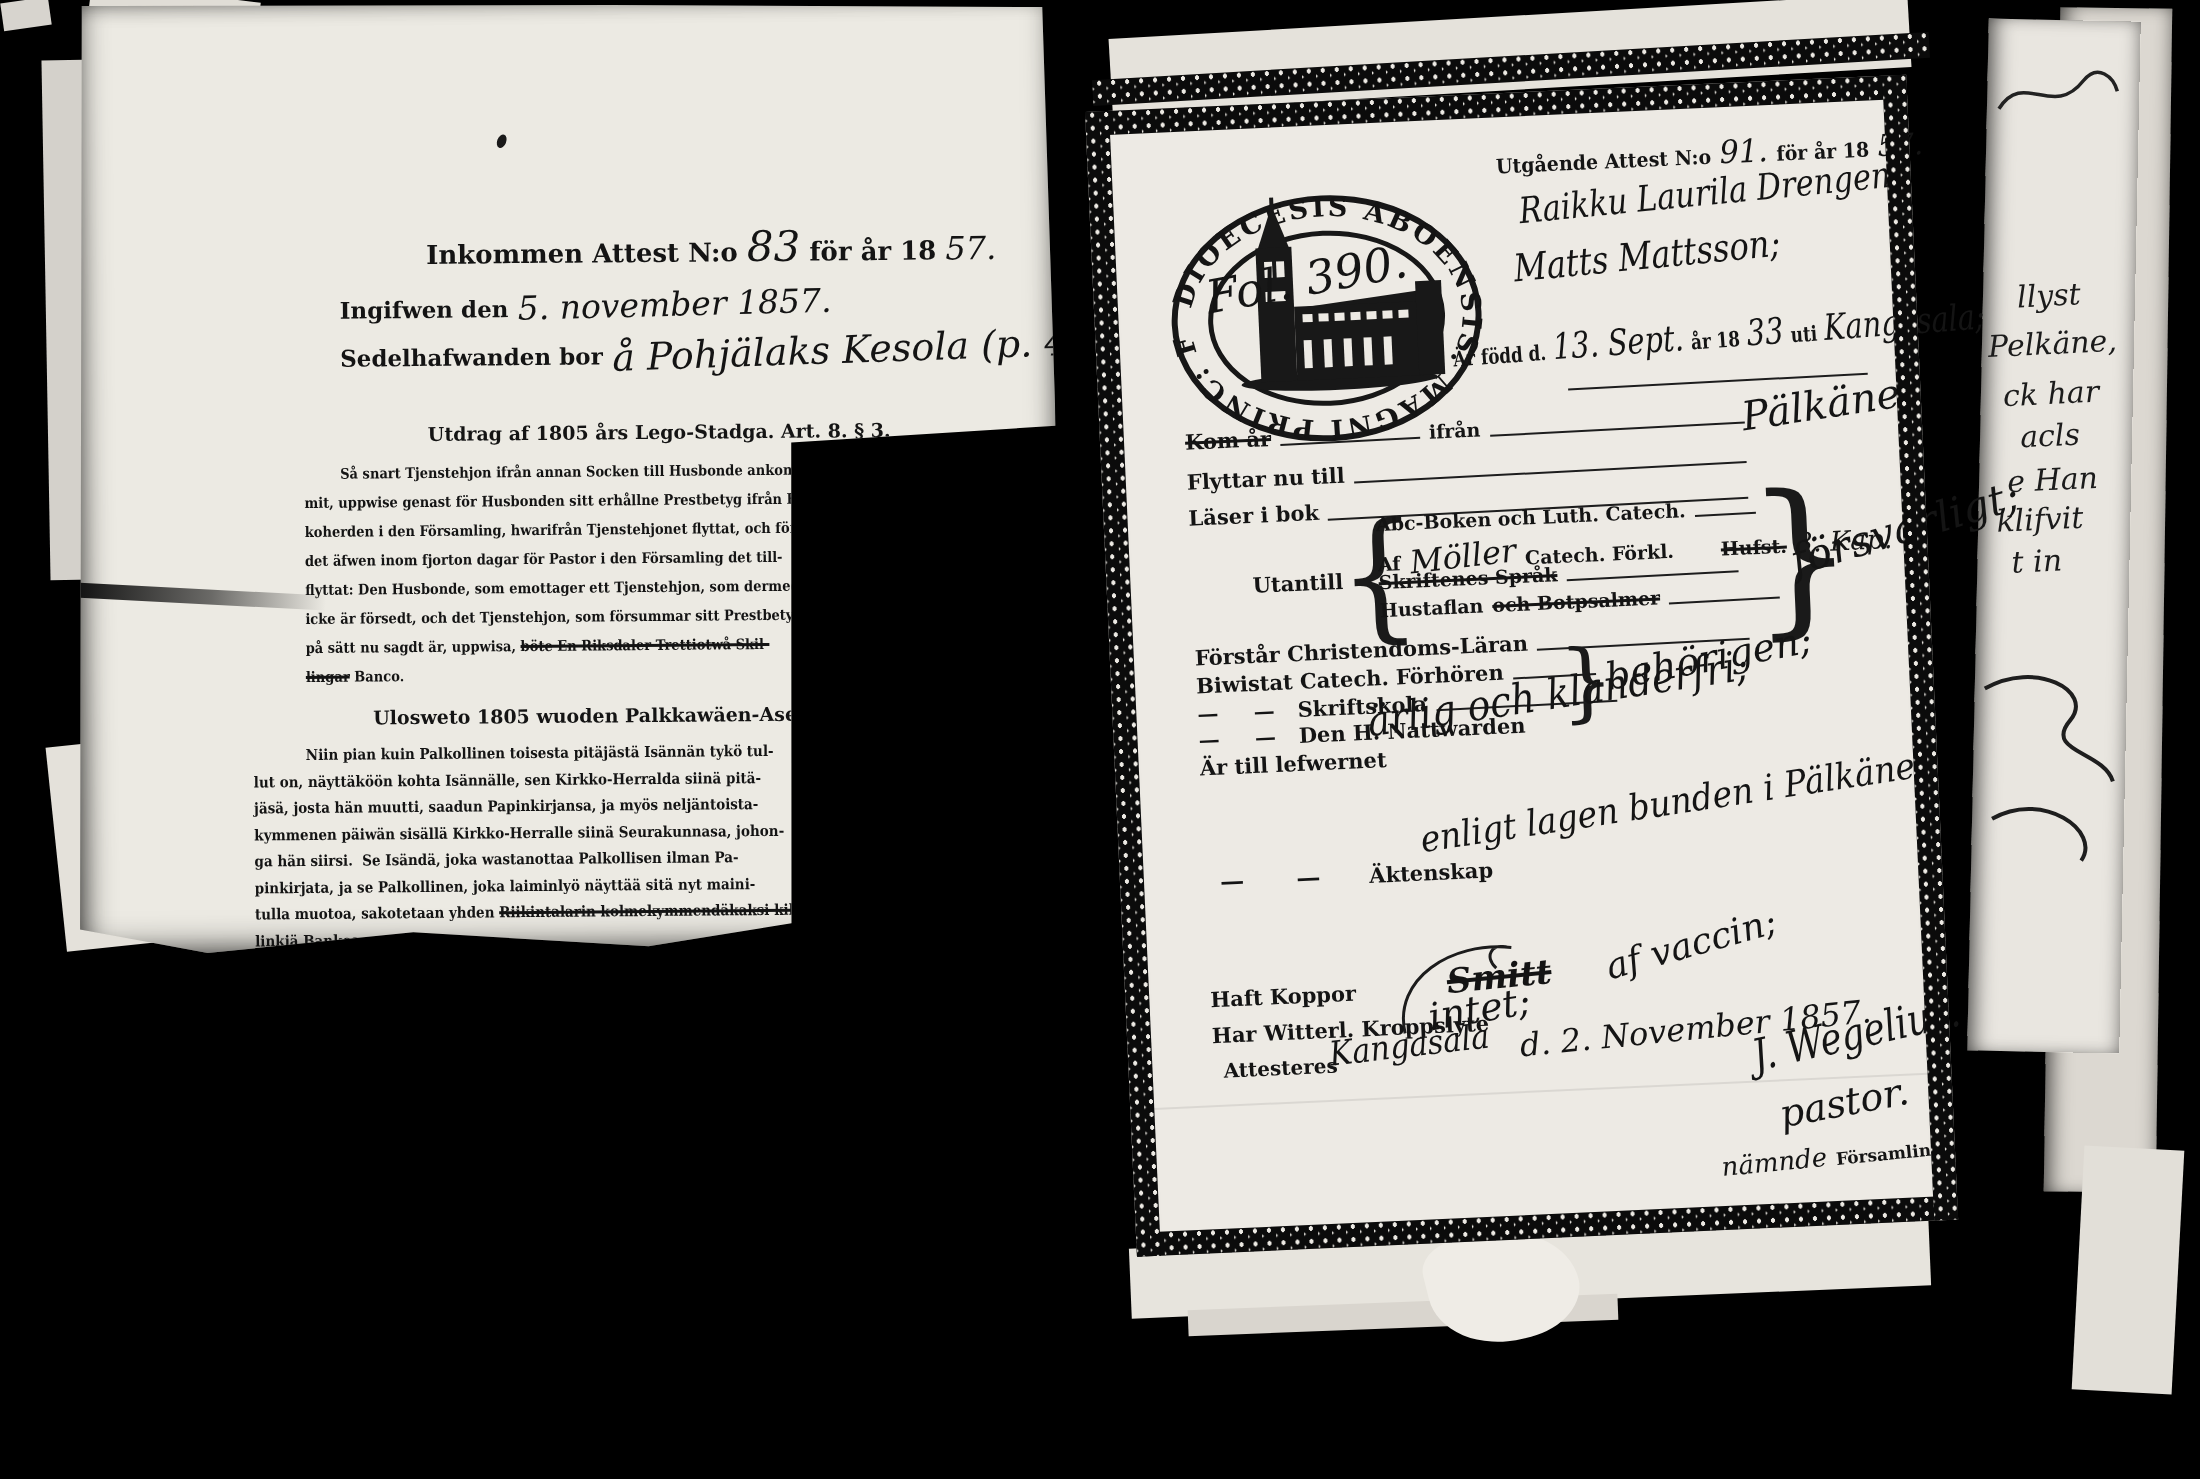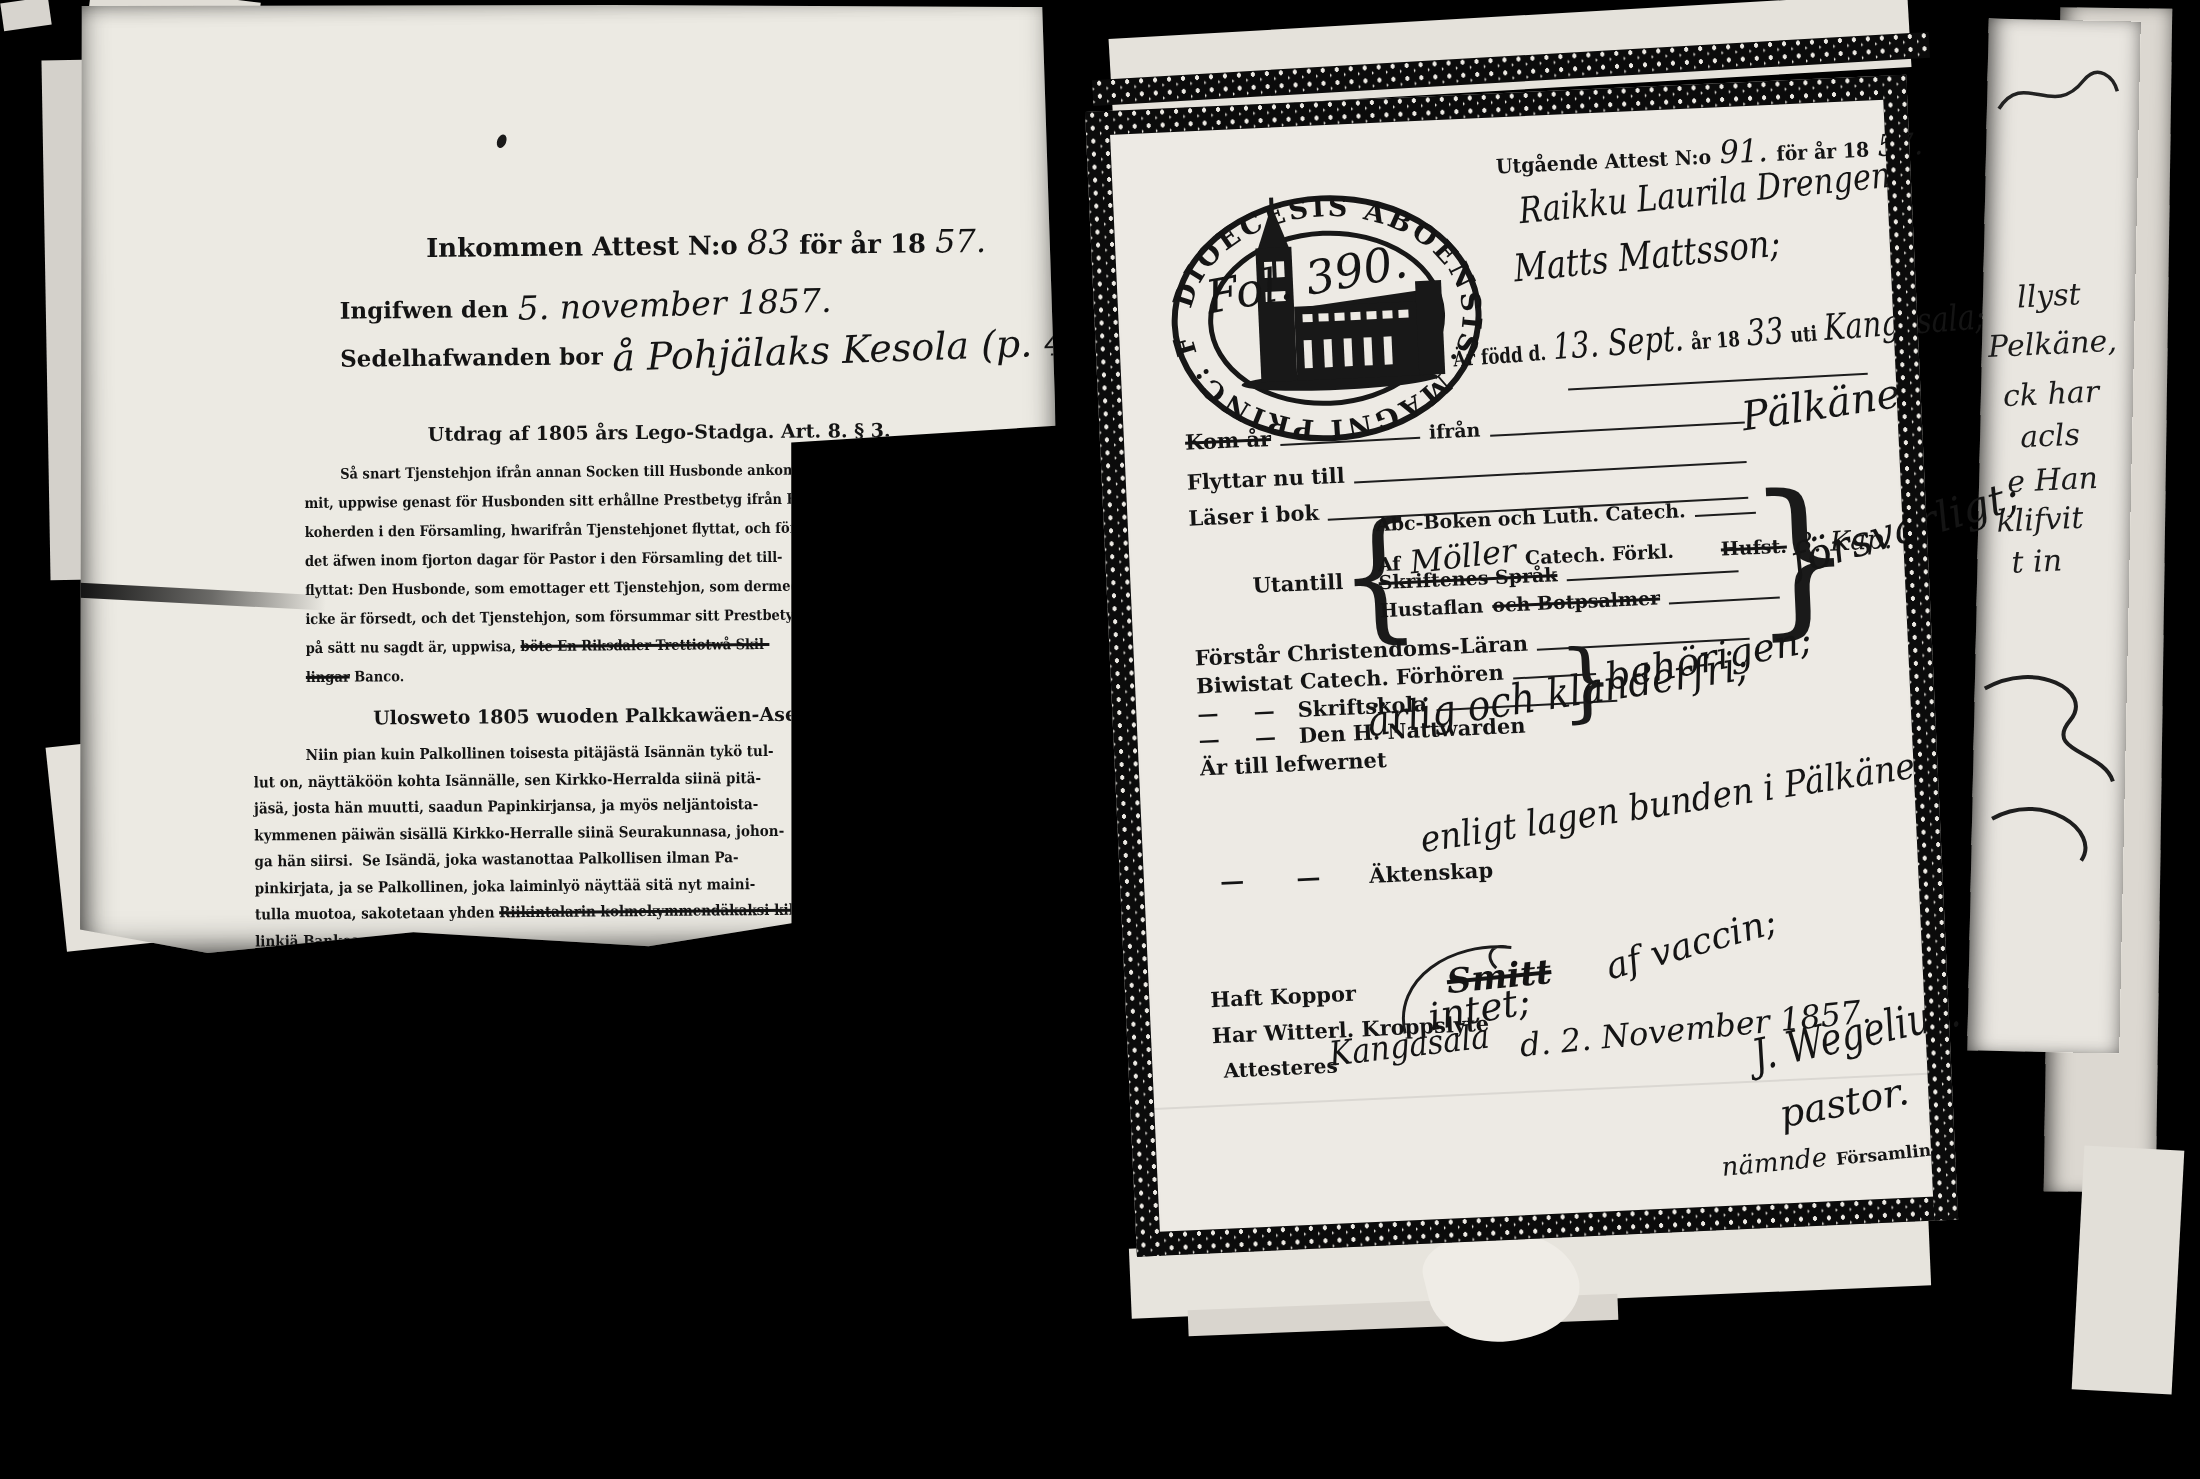--- a/index.html
+++ b/index.html
@@ -53,21 +53,21 @@
   <div class="sheet" style="left:46px;top:60px;width:42px;height:520px;transform:rotate(-1deg);background:#d4d1cb;"></div>
   <div class="sheet" style="left:56px;top:742px;width:100px;height:205px;transform:rotate(-6deg);background:#e4e1da;"></div>
   <div class="sheet" style="left:2px;top:0;width:48px;height:28px;transform:rotate(-8deg);background:#d7d4ce;"></div>
 
   <div class="page-left">
     <div class="inkdot" style="left:424px;top:132px;width:9px;height:14px;transform:rotate(22deg);"></div>
     <div class="smudge" style="left:-6px;top:584px;width:255px;height:15px;transform:rotate(3.5deg);"></div>
 
     <div class="row" style="left:352px;top:222px;">
       <span class="fr" style="font-size:26px;">Inkommen Attest N:o</span>
-      <span class="hw" style="font-size:34px;">83</span>
+      <span class="hw" style="font-size:42px;">83</span>
       <span class="fr" style="font-size:26px;">för år 18</span>
       <span class="hw" style="font-size:32px;">57.</span>
     </div>
 
     <div class="row" style="left:265px;top:284px;">
       <span class="fr" style="font-size:23px;">Ingifwen den</span>
       <span class="hw" style="font-size:33px;transform:rotate(-1deg);">5. november 1857.</span>
     </div>
 
     <div class="row" style="left:265px;top:328px;">

